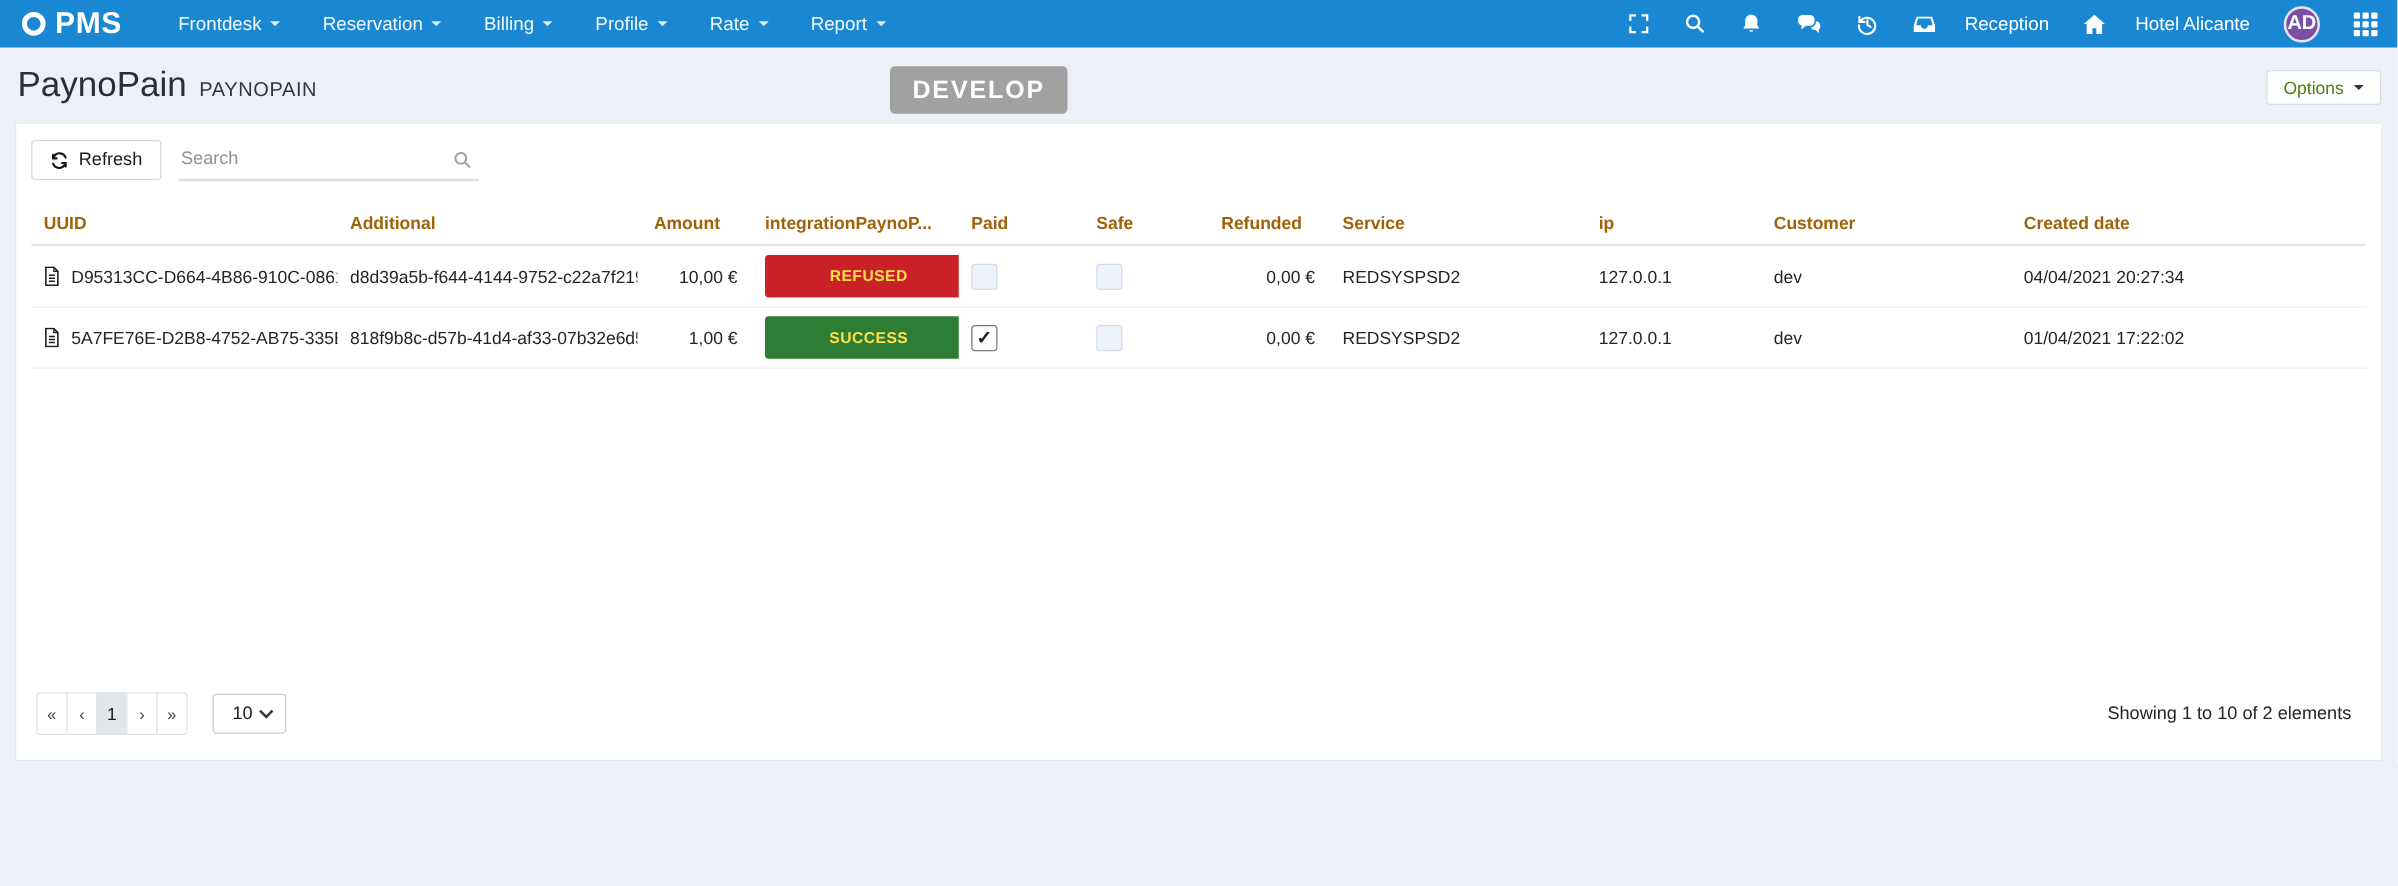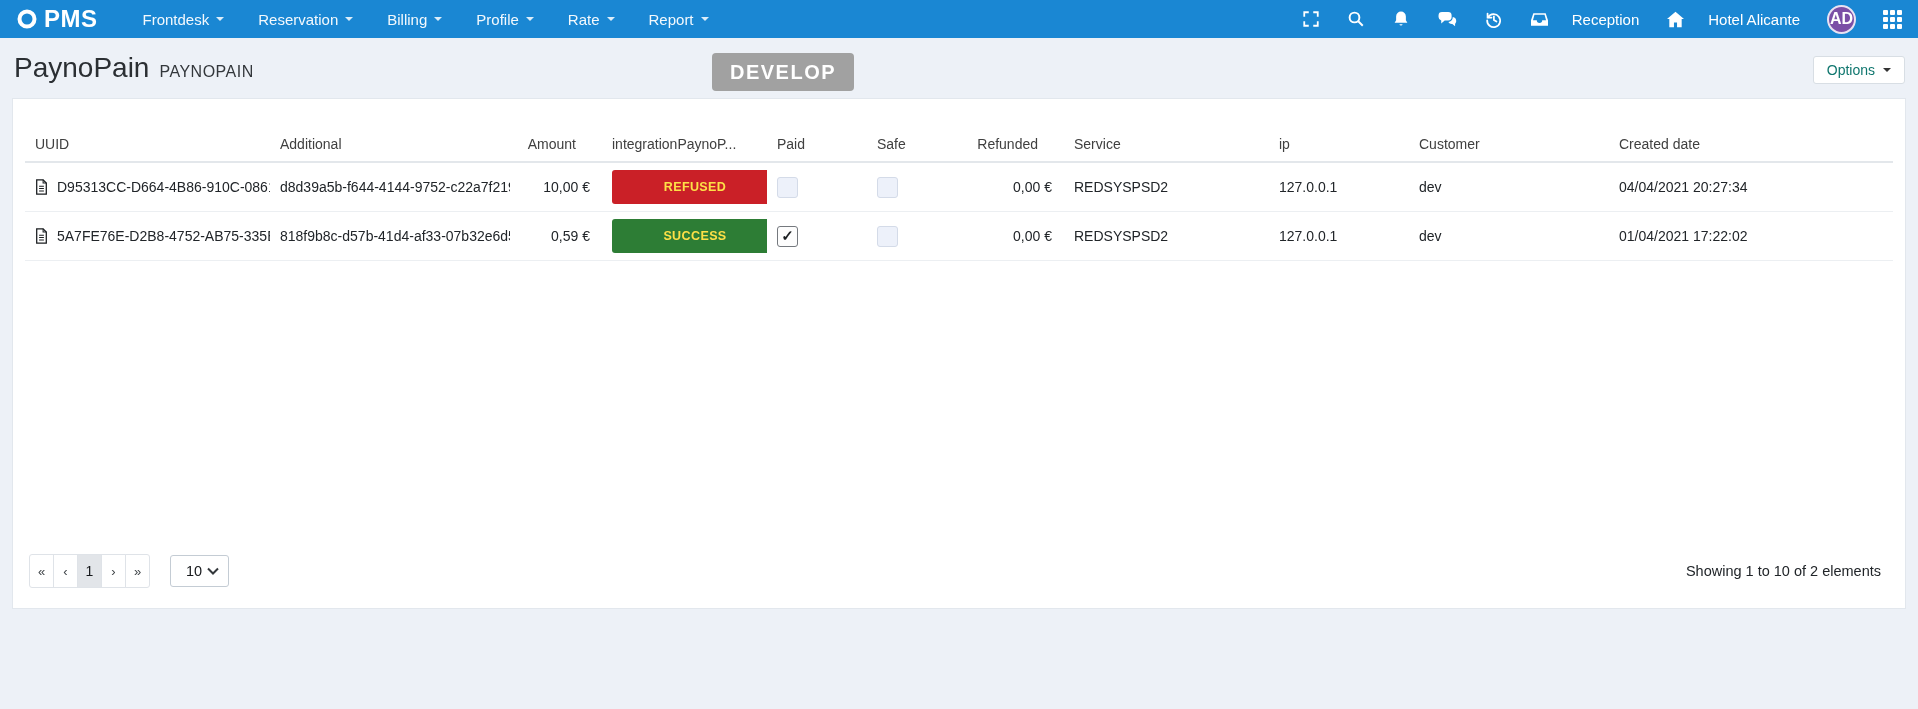--- a/index.html
+++ b/index.html
@@ -32,21 +32,21 @@
     padding:0 22px 0 20px; margin-right:4px; background:#4aa0dc; cursor:pointer;
     clip-path:polygon(0 0, calc(100% - 12px) 0, 100% 50%, calc(100% - 12px) 100%, 0 100%, 12px 50%); }
   .crumb.first { border-radius:2px 0 0 2px; padding-left:14px;
     clip-path:polygon(0 0, calc(100% - 12px) 0, 100% 50%, calc(100% - 12px) 100%, 0 100%); }
   .crumb.active { background:#1a87d3; }
   .env-badge { position:absolute; left:712px; top:1px; width:142px; height:38px;
     background:#a1a1a1; color:#fff; border-radius:4px; font-size:20px; font-weight:bold;
     letter-spacing:1.5px; text-align:center; line-height:38px; }
   .options-btn { position:absolute; right:13px; top:4px; background:#fff;
     border:1px solid #d8dee4; border-radius:3px; padding:5px 13px; font-size:14px;
-    color:#0f766e; display:flex; align-items:center; gap:8px; cursor:pointer;
+    color:#4d7c0f; display:flex; align-items:center; gap:8px; cursor:pointer;
     font-family:"Liberation Sans", sans-serif; }
   .options-btn .caret { border-top-color:#333; }
   .title-row { margin:14px 0 0 14px; display:flex; align-items:baseline; gap:10px; }
   .title-row h1 { font-size:28px; font-weight:500; color:#2b2f33; }
   .title-sub { font-size:16px; color:#33373b; letter-spacing:.5px; }
 
   
   .tabs { display:flex; margin-top:12px; border-bottom:1px solid #d9dee4; padding:0 6px; }
   .tab { padding:7px 16px 9px; font-size:14.5px; color:#55595e; cursor:pointer; }
   .tab.active { color:#1a87d3; border-bottom:2px solid #1a87d3; margin-bottom:-1px; }
@@ -61,21 +61,21 @@
   .search-wrap { position:relative; }
   .search-wrap input { width:240px; border:none; border-bottom:2px solid #d8dee5;
     background:transparent; padding:8px 28px 8px 2px; font-size:14.5px; color:#212529;
     outline:none; font-family:"Liberation Sans", sans-serif; }
   .search-wrap input::placeholder { color:#8a929b; }
   .search-wrap svg { position:absolute; right:5px; top:9px; }
 
   
   table { width:100%; border-collapse:collapse; table-layout:fixed;
     margin-top:16px; font-size:14px; color:#212529; }
-  th { text-align:left; font-weight:normal; color:#404040; padding:9px 10px;
+  th { text-align:left; font-weight:bold; color:#a16207; padding:9px 10px;
     border-bottom:2px solid #e3e7eb; white-space:nowrap; overflow:hidden; }
   td { padding:7px 10px; border-bottom:1px solid #eceff2; white-space:nowrap;
     overflow:hidden; vertical-align:middle; height:35px; }
   th.num { text-align:right; padding-right:26px; }
   td.num { text-align:right; padding-right:12px; }
   .uuid-cell { display:flex; align-items:center; gap:9px; }
   .status-badge { display:inline-block; width:166px; text-align:center; padding:10px 0;
     border-radius:3px; color:#fde047; font-weight:bold; font-size:12.5px; letter-spacing:.4px; }
   .cbx { width:21px; height:21px; border-radius:3px; background:#edf1fa;
     border:1px solid #d4dbe8; display:flex; align-items:center; justify-content:center;
@@ -211,20 +211,38 @@
   </button>
 
   <div class="title-row">
     <h1>PaynoPain</h1>
     <span class="title-sub">PAYNOPAIN</span>
   </div>
 
 
   <div class="card">
 
+    <div class="toolbar">
+      <button class="refresh-btn">
+        <span style="display:flex">
+          <svg width="15" height="15" viewBox="0 0 24 24" fill="none" stroke="#16181b" stroke-width="2.8" stroke-linecap="round">
+              <path d="M20 8A8.2 8.2 0 0 0 5.5 6.2M4 4.5V9h4.5"></path>
+              <path d="M4 16a8.2 8.2 0 0 0 14.5 1.8M20 19.5V15h-4.5"></path>
+            </svg>
+        </span>
+        <span>Refresh</span>
+      </button>
+      <div class="search-wrap">
+        <input type="text" placeholder="Search" style="">
+        <svg width="16" height="16" viewBox="0 0 24 24" fill="none" stroke="#9aa2ab" stroke-width="2.4">
+            <circle cx="10" cy="10" r="6.5"></circle>
+            <path d="M15 15l6 6"></path>
+          </svg>
+      </div>
+    </div>
 
     <table>
       <colgroup>
         <col style="width:245px">
           <col style="width:240px">
           <col style="width:92px">
         <col style="width:165px">
           <col style="width:100px">
           <col style="width:100px">
         <col style="width:97px">
@@ -282,21 +300,21 @@
             <span style="display:flex">
               <svg width="13" height="16" viewBox="0 0 16 20" fill="none" stroke="#1b1e21" stroke-width="1.6">
                     <path d="M2 1h8l4 4v14H2z"></path>
                     <path d="M10 1v4h4M5 9h6M5 12h6M5 15h6" stroke-width="1.3"></path>
                   </svg>
             </span>
             <span>5A7FE76E-D2B8-4752-AB75-335E</span>
               </span>
             </td>
           <td>818f9b8c-d57b-41d4-af33-07b32e6d5</td>
-          <td class="num">0,59 €</td>
+          <td class="num">1,00 €</td>
           <td><span class="status-badge" style="background-color: rgb(45, 125, 53);">SUCCESS</span></td>
           <td>
               <span class="cbx checked">✓</span>
             </td>
           <td>
               <span class="cbx"></span>
             </td>
           <td class="num">0,00 €</td>
           <td>REDSYSPSD2</td>
           <td>127.0.0.1</td>

